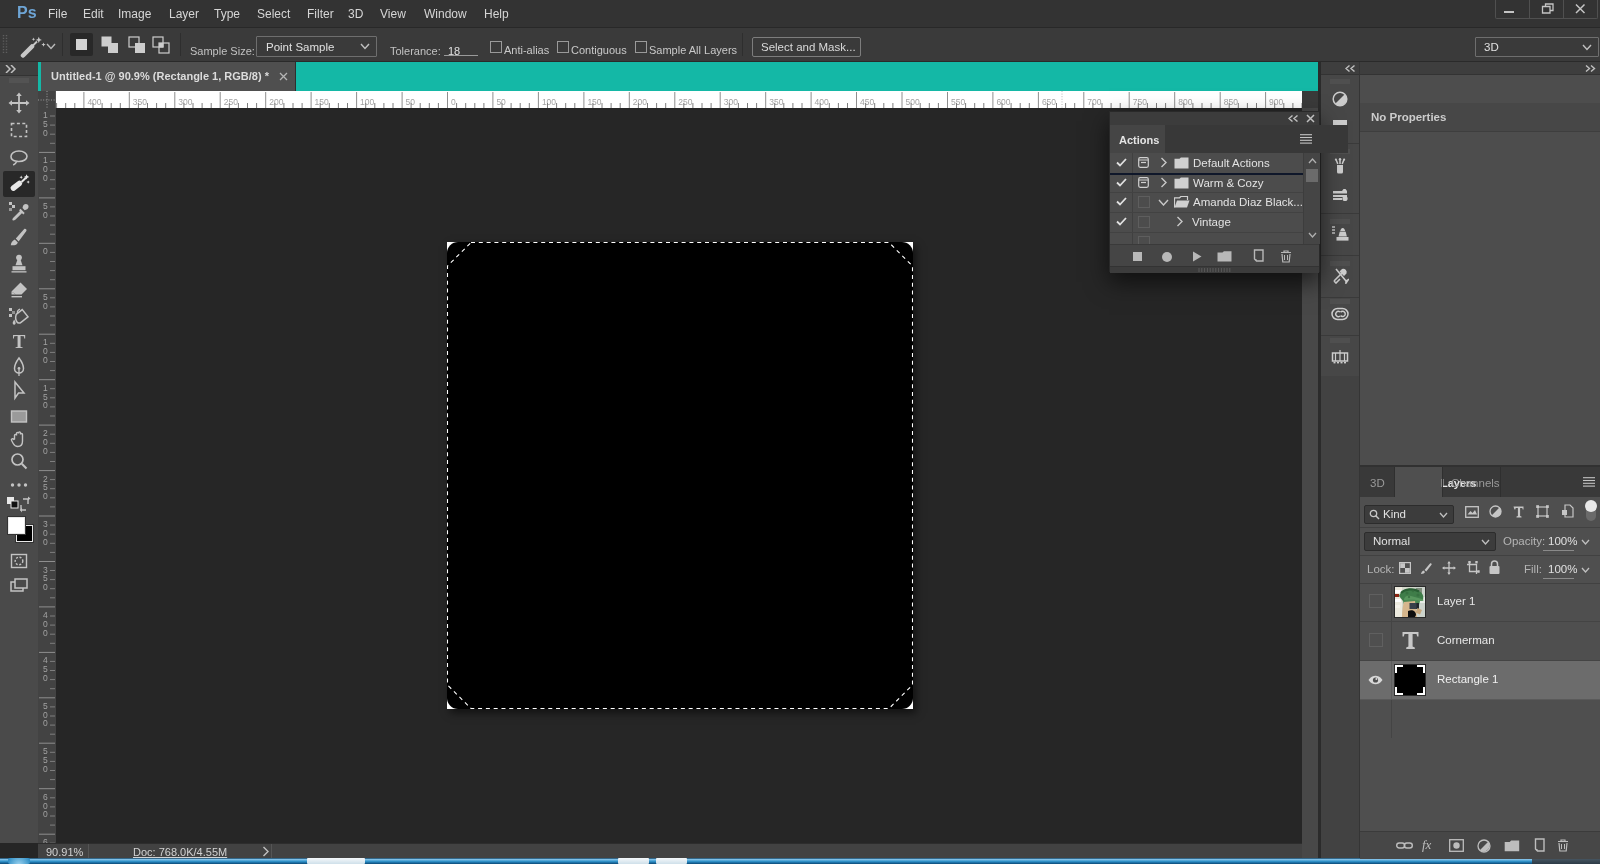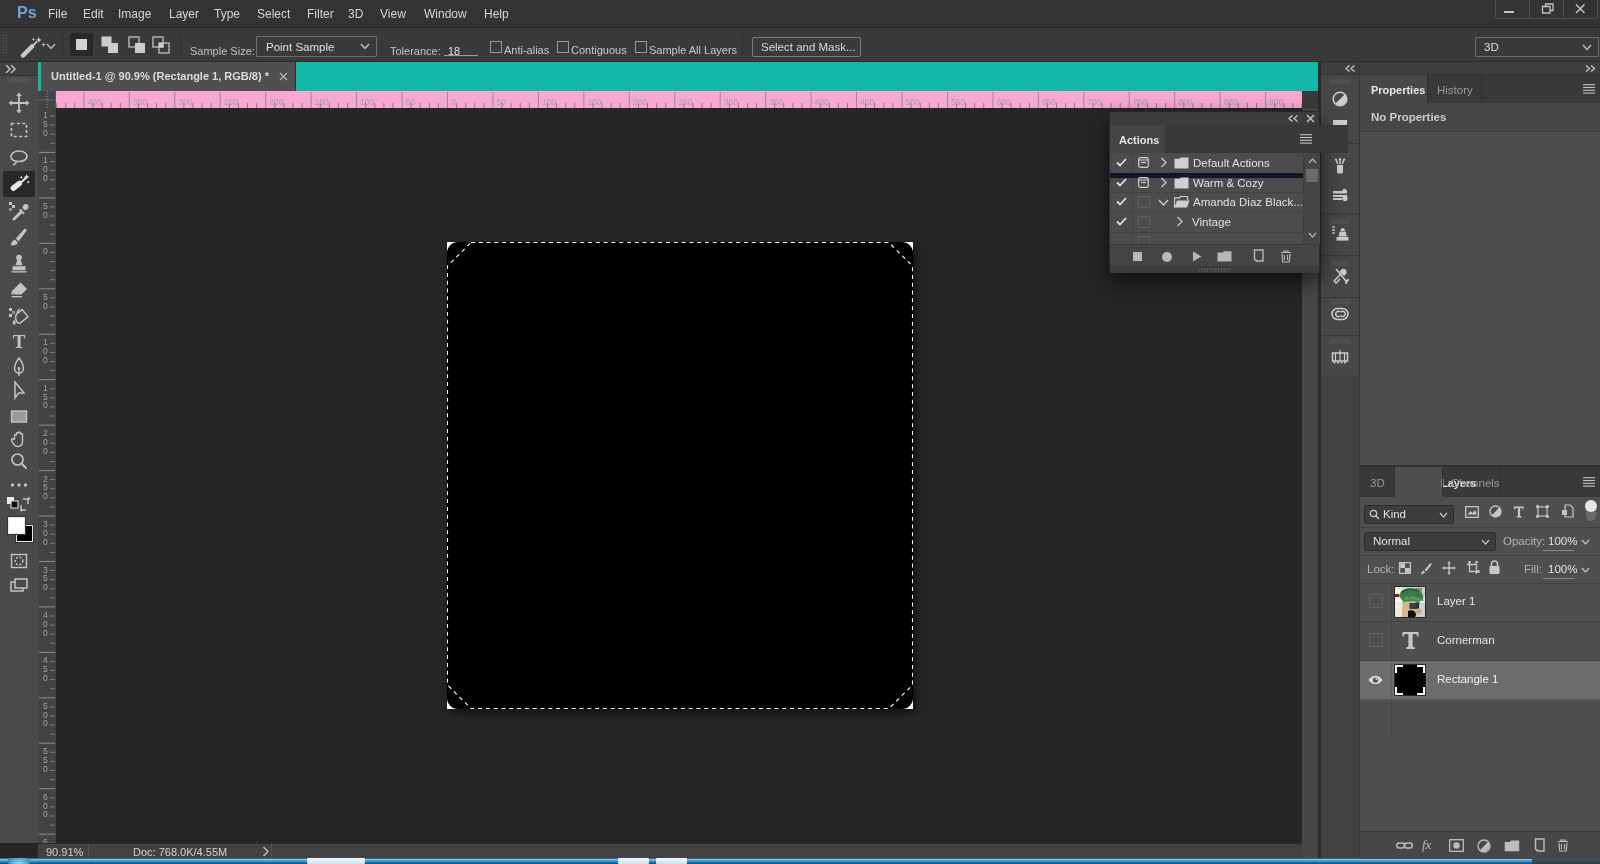--- a/index.html
+++ b/index.html
@@ -222,21 +222,21 @@
       </svg>
 </div>
 <div class="abs" style="left:38px;top:62px;width:1283px;height:29px;background:#14b8a6;">
  <div class="abs" style="left:3px;top:0;width:254px;height:29px;background:#4f4f4f;border-right:1px solid #2e2e2e;">
    <div class="txt" style="left:10px;top:8px;font-size:11px;font-weight:bold;color:#dcdcdc;">Untitled-1 @ 90.9% (Rectangle 1, RGB/8) *</div>
    <svg class="abs" style="left:238px;top:10px" width="9" height="9" viewBox="0 0 9 9">
           <path d="M1 1 L8 8 M8 1 L1 8" stroke="#b5b5b5" stroke-width="1.3"></path>
         </svg>
  </div>
 </div>
-<div class="abs" style="left:38px;top:91px;width:1264px;height:17px;background:#f9a8d4;border-bottom:5px solid #0ea5e9;overflow:hidden;">
+<div class="abs" style="left:38px;top:91px;width:1264px;height:17px;background:#ffffff;border-bottom:5px solid #0ea5e9;overflow:hidden;">
       <svg width="1264" height="17" style="position:absolute;left:0;top:0" font-family="Liberation Sans, sans-serif">
         <line x1="0.4" y1="1" x2="0.4" y2="17" stroke="#8e8e8e" stroke-width="1"></line>
         <text x="3.9" y="14" font-size="8.5" fill="#a2a2a2">450</text>
         <line x1="9.5" y1="12" x2="9.5" y2="17" stroke="#7e7e7e" stroke-width="1"></line>
         <line x1="18.6" y1="12" x2="18.6" y2="17" stroke="#7e7e7e" stroke-width="1"></line>
         <line x1="27.7" y1="12" x2="27.7" y2="17" stroke="#7e7e7e" stroke-width="1"></line>
         <line x1="36.8" y1="12" x2="36.8" y2="17" stroke="#7e7e7e" stroke-width="1"></line>
         <line x1="45.9" y1="1" x2="45.9" y2="17" stroke="#8e8e8e" stroke-width="1"></line>
         <text x="49.4" y="14" font-size="8.5" fill="#a2a2a2">400</text>
         <line x1="55.0" y1="12" x2="55.0" y2="17" stroke="#7e7e7e" stroke-width="1"></line>
@@ -554,21 +554,21 @@
   <svg width="466" height="467" viewBox="0 0 466 467">
    <rect x="0" y="0" width="466" height="467" fill="#ffffff"></rect>
    <rect x="0" y="0" width="466" height="467" rx="11" fill="#000000"></rect>
    <path d="M24 0.5 H 442 L 465.5 24 V 443 L 442 466.5 H 24 L 0.5 443 V 24 Z" fill="none" stroke="#ffffff" stroke-width="1.1" stroke-dasharray="4 3.8"></path>
   </svg>
  </div>
 </div>
 <div class="abs" style="left:38px;top:843px;width:1264px;height:15px;background:#424242;border-top:1px solid #2d2d2d;">
  <div class="txt" style="left:8px;top:2px;font-size:11px;color:#d2d2d2;">90.91%</div>
  <div class="abs" style="left:50px;top:0;width:1px;height:15px;background:#555;"></div>
- <div class="txt" style="left:95px;top:2px;font-size:11px;color:#d2d2d2;">Doc: 768.0K/4.55M</div>
+ <div class="txt" style="left:95px;top:2px;font-size:11px;color:#d2d2d2;text-decoration:underline;">Doc: 768.0K/4.55M</div>
  <svg class="abs" style="left:224px;top:2px" width="8" height="11" viewBox="0 0 8 11">
         <path d="M1.5 1 L6 5.5 L1.5 10" fill="none" stroke="#c0c0c0" stroke-width="1.4"></path>
       </svg>
  <div class="abs" style="left:233px;top:0;width:1px;height:15px;background:#555;"></div>
 </div>
 <div class="abs" style="left:1302px;top:91px;width:19px;height:17px;background:#3a3a3a;"></div>
 <div class="abs" style="left:1302px;top:108px;width:16px;height:750px;background:#484848;"></div>
 <div class="abs" style="left:1318px;top:62px;width:3px;height:796px;background:#2b2b2b;"></div>
 <div class="abs" style="left:0;top:858px;width:1600px;height:6px;background:linear-gradient(#0e3c5c 0%,#7fc0e8 25%,#3396cc 55%,#1a6aa0 80%,#0d4a73 100%);">
  <div class="abs" style="left:307px;top:0;width:58px;height:6px;background:linear-gradient(#f5f8fa,#cfe0ea);border-radius:1px;"></div>
@@ -714,35 +714,20 @@
         <g fill="#cccccc">
           <rect x="2.5" y="13.8" width="2" height="1.6"></rect>
           <rect x="6" y="13.8" width="2" height="1.6"></rect>
           <rect x="9.5" y="13.8" width="2" height="1.6"></rect>
           <rect x="13" y="13.8" width="2" height="1.6"></rect>
         </g>
       </svg>
 </div>
 <div class="abs" style="left:1359px;top:62px;width:1px;height:796px;background:#353535;"></div>
 <div class="abs" style="left:1360px;top:75px;width:240px;height:390px;background:#4d4d4d;">
- <div class="abs" style="left:0;top:0;width:240px;height:28px;background:#393939;">
-   <div class="abs" style="left:0;top:0;width:67px;height:28px;background:#474747;"></div>
-   <div class="txt" style="left:11px;top:9px;font-size:11px;font-weight:bold;color:#e8e8e8;">Properties</div>
-   <div class="abs" style="left:67px;top:0;width:1px;height:28px;background:#2f2f2f;"></div>
-   <div class="txt" style="left:77px;top:9px;font-size:11.5px;color:#9a9a9a;">History</div>
-   <div class="abs" style="left:121px;top:0;width:1px;height:28px;background:#2f2f2f;"></div>
-   <svg class="abs" style="left:223px;top:9px" width="12" height="10" viewBox="0 0 12 10">
-          <g stroke="#c4c4c4" stroke-width="1.1">
-            <line x1="0" y1="0.7" x2="12" y2="0.7"></line>
-            <line x1="0" y1="3.5" x2="12" y2="3.5"></line>
-            <line x1="0" y1="6.3" x2="12" y2="6.3"></line>
-            <line x1="0" y1="9.1" x2="12" y2="9.1"></line>
-          </g>
-        </svg>
- </div>
  <div class="abs" style="left:0;top:28px;width:240px;height:28px;background:#474747;border-bottom:1px solid #3e3e3e;">
    <div class="txt" style="left:11px;top:8px;font-size:11.5px;font-weight:bold;color:#cccccc;">No Properties</div>
  </div>
 </div>
 <div class="abs" style="left:1360px;top:465px;width:240px;height:2px;background:#313131;"></div>
 <div class="abs" style="left:1360px;top:467px;width:240px;height:391px;background:#4f4f4f;">
  <div class="abs" style="left:0;top:0;width:240px;height:30px;background:#393939;">
    <div class="txt" style="left:10px;top:10px;font-size:11.5px;color:#9a9a9a;">3D</div>
    <div class="abs" style="left:34px;top:0;width:1px;height:30px;background:#2f2f2f;"></div>
    <div class="abs" style="left:35px;top:0;width:47px;height:30px;background:#4f4f4f;"></div>
@@ -962,21 +947,21 @@
             <line x1="0" y1="0.7" x2="12" y2="0.7"></line>
             <line x1="0" y1="3.5" x2="12" y2="3.5"></line>
             <line x1="0" y1="6.3" x2="12" y2="6.3"></line>
             <line x1="0" y1="9.1" x2="12" y2="9.1"></line>
           </g>
         </svg>
  </div>
 
  <div class="abs" style="left:0;top:41px;width:209px;height:91px;background:#4c4c4c;">
    <div class="abs" style="left:22px;top:0;width:1px;height:91px;background:#404040;"></div>
-<div class="abs" style="left:0;top:0.0px;width:209px;height:19.7px;border-bottom:5px solid #0f172a;">
+<div class="abs" style="left:0;top:0.0px;width:209px;height:19.7px;border-bottom:2px solid #0f172a;">
 <svg class="abs" style="left:6px;top:5px" width="11" height="9" viewBox="0 0 11 9">
             <path d="M1 4.5 L4 7.5 L10 1" fill="none" stroke="#e0e0e0" stroke-width="1.8"></path>
           </svg>
 <svg class="abs" style="left:28px;top:4px" width="11" height="11" viewBox="0 0 11 11">
             <rect x="0.7" y="0.7" width="9.6" height="9.6" rx="1.5" fill="none" stroke="#d0d0d0" stroke-width="1.2"></rect>
             <line x1="3" y1="5.5" x2="8" y2="5.5" stroke="#d0d0d0" stroke-width="1.2"></line>
             <line x1="1" y1="3" x2="10" y2="3" stroke="#d0d0d0" stroke-width="1"></line>
           </svg>
 <svg class="abs" style="left:50px;top:4px" width="7" height="11" viewBox="0 0 7 11">
             <path d="M1.5 1 L6 5.5 L1.5 10" fill="none" stroke="#c8c8c8" stroke-width="1.4"></path>

